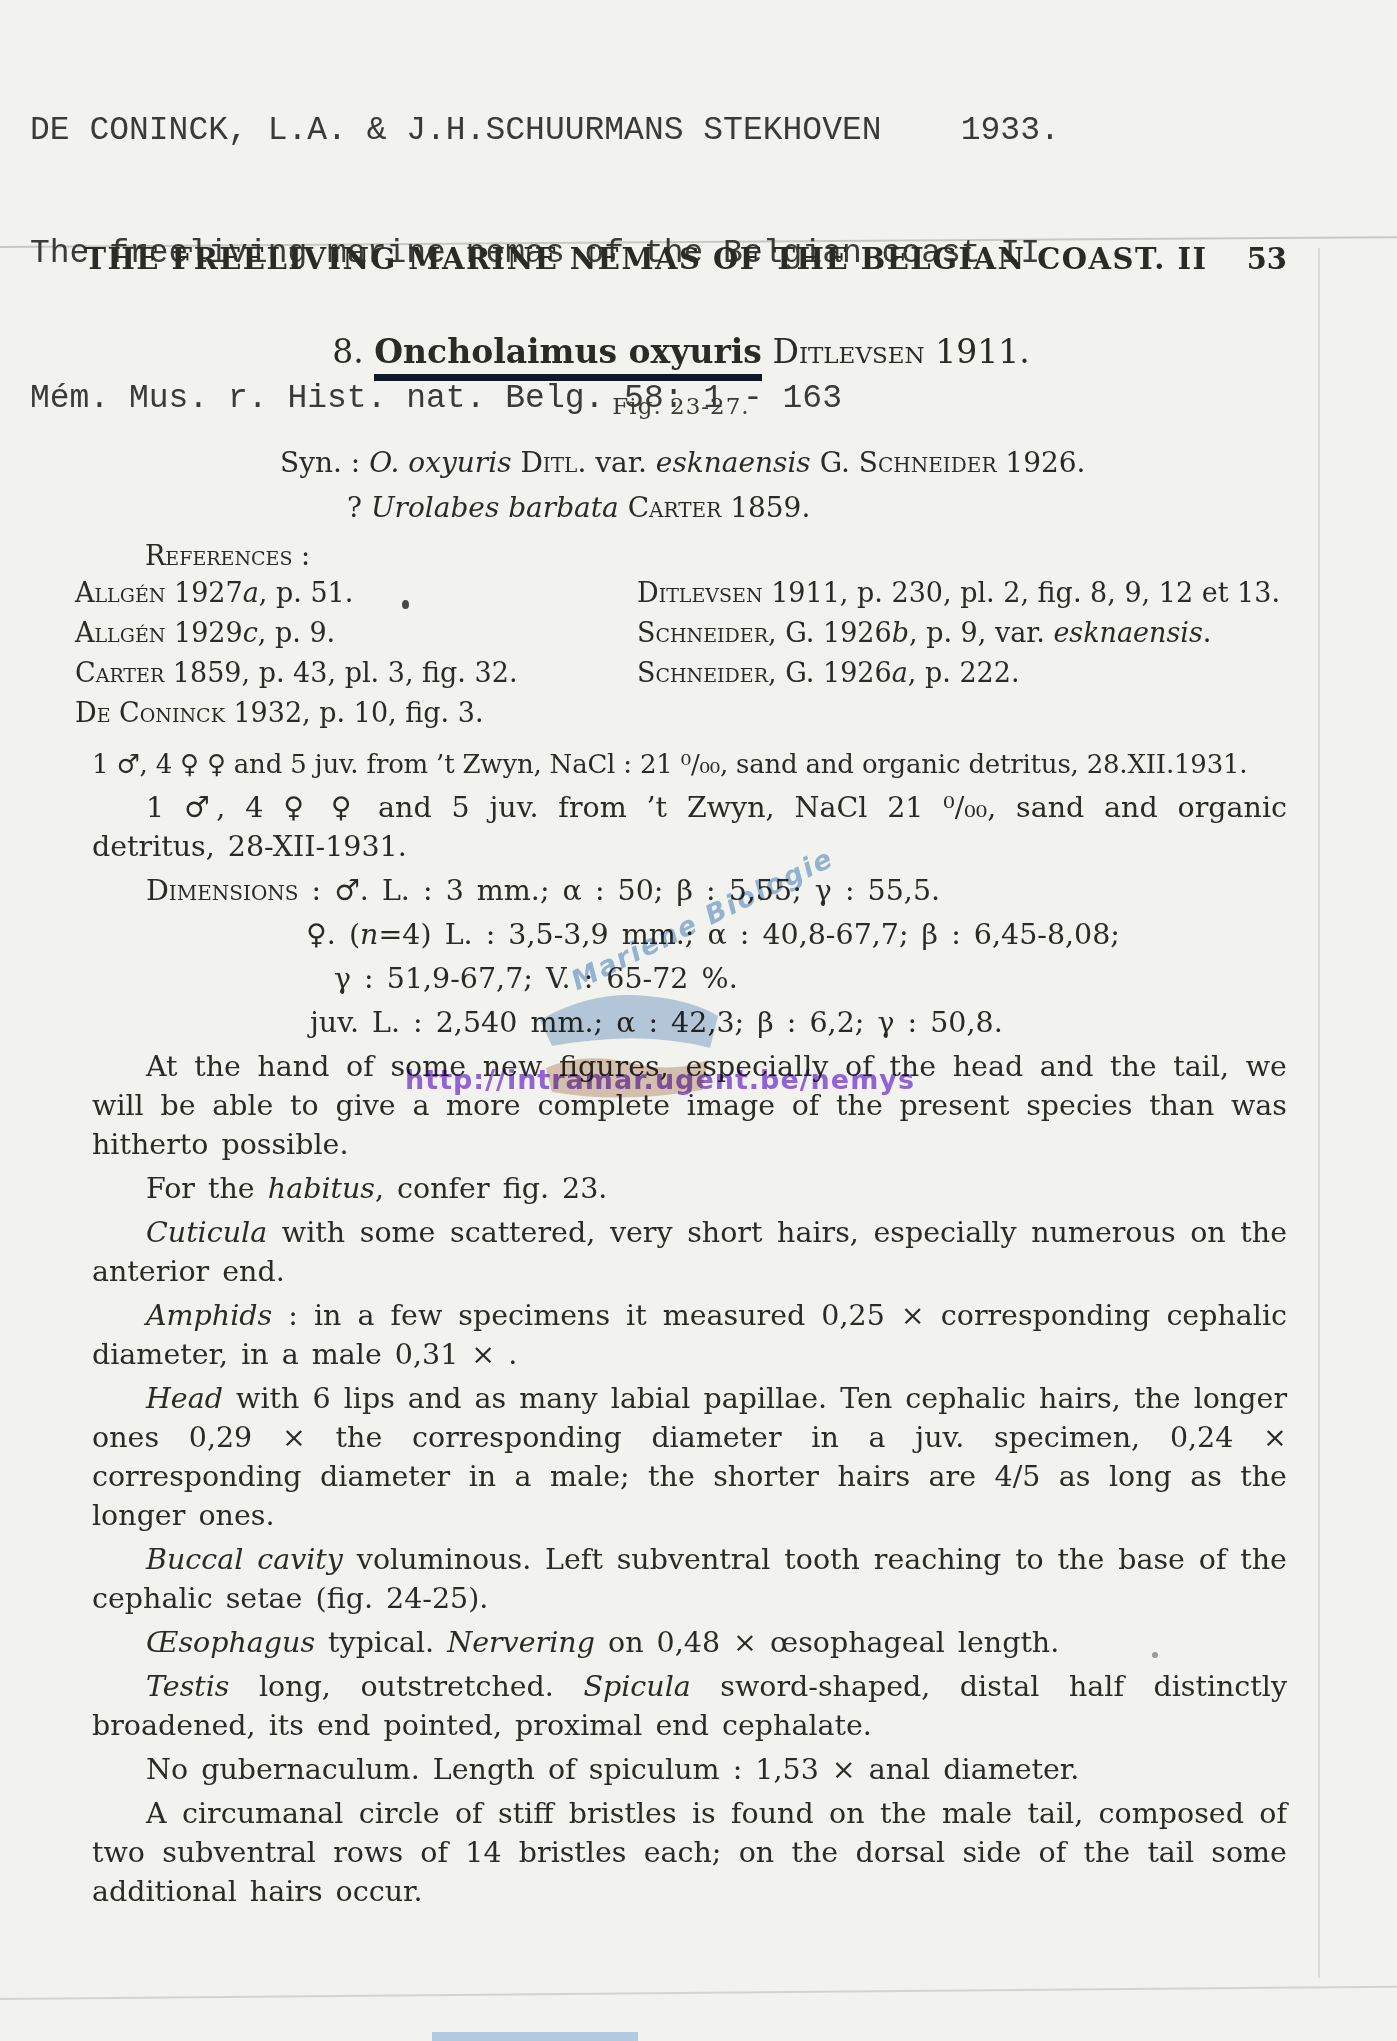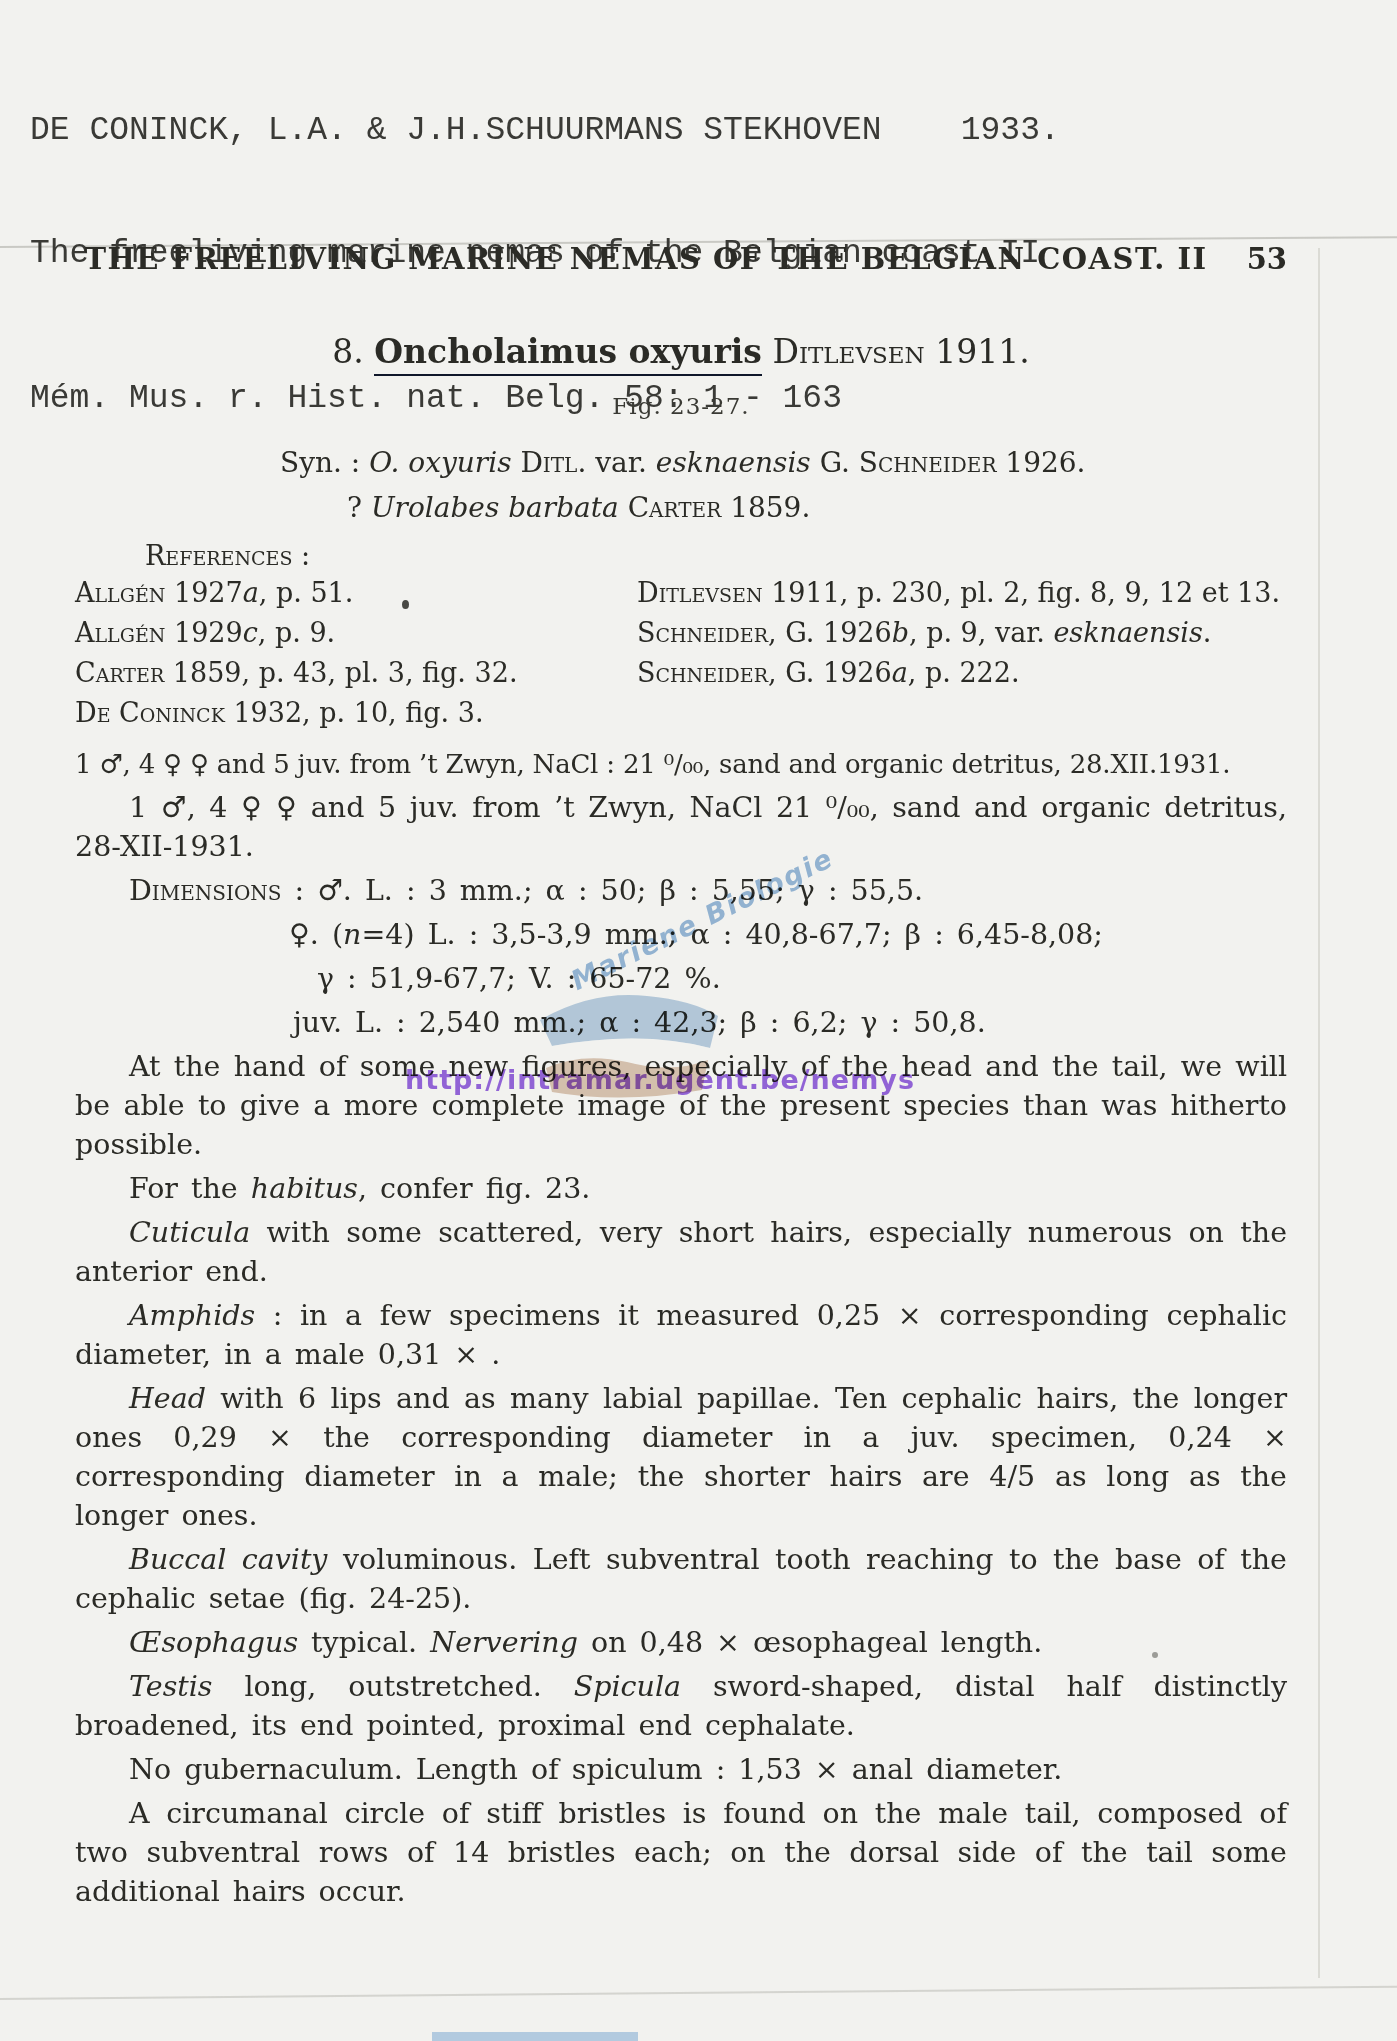--- a/index.html
+++ b/index.html
@@ -32,32 +32,32 @@
   .species-heading{margin-top:56px;text-align:center;font-size:33px;}
   .figure-caption{margin-top:22px;text-align:center;font-size:23px;letter-spacing:1px;color:#3a3a34;}
   .syn-block{margin-top:24px;font-size:28px;line-height:40px;}
   .syn-block .syn1{margin-left:205px;}
   .syn-block .syn2{margin-left:272px;}
   .refs-label{margin-top:12px;margin-left:70px;font-size:27px;}
   .refs-cols{display:flex;margin-top:4px;font-size:27px;line-height:35px;}
   .refs-left{width:562px;}
   .refs-right{flex:1;}
   .refs-right .para{padding-left:32px;text-indent:-32px;}
-  .body-block{margin-top:10px;font-size:28.5px;line-height:39px;word-spacing:4px;}
+  .body-block{margin-top:10px;font-size:28.5px;line-height:39px;word-spacing:4px;margin-left:17px;}
   .para{margin:0 0 5px 0;}
   .ind{text-indent:54px;}
   .just{text-align:justify;}
   .ml1{margin-left:214px;}
   .ml2{margin-left:242px;}
   .ml3{margin-left:218px;}
   .occ{font-size:26px;line-height:38px;word-spacing:0;letter-spacing:-0.2px;}
   
   .r-i{font-style:italic;}
   .r-sc{font-variant:small-caps;}
-  .r-bu{font-weight:bold;border-bottom:2px solid #0f172a;padding-bottom:3px;}
+  .r-bu{font-weight:bold;border-bottom:7px solid #0f172a;padding-bottom:3px;}
   
   .wm-diagonal{
     position:absolute;left:566px;top:968px;z-index:3;
     transform:rotate(-26deg);transform-origin:left top;
     font-family:"DejaVu Sans","Liberation Sans",sans-serif;
     font-weight:bold;font-style:italic;font-size:27px;letter-spacing:2px;
     color:#6f9fd0;opacity:.7;mix-blend-mode:multiply;white-space:nowrap;
   }
   .wm-ship{position:absolute;left:522px;top:982px;z-index:3;opacity:.6;mix-blend-mode:multiply;}
   .wm-url{

